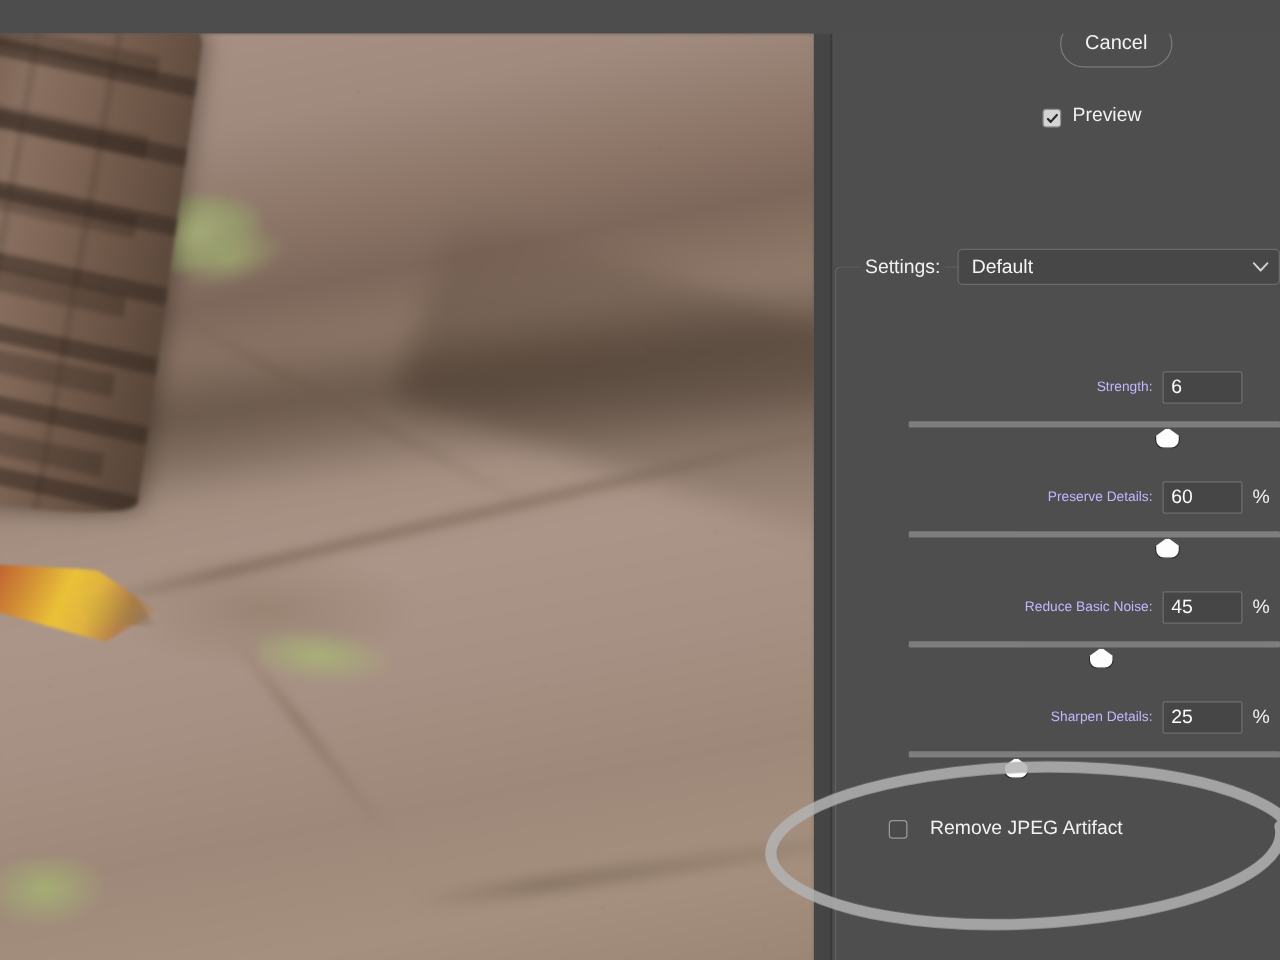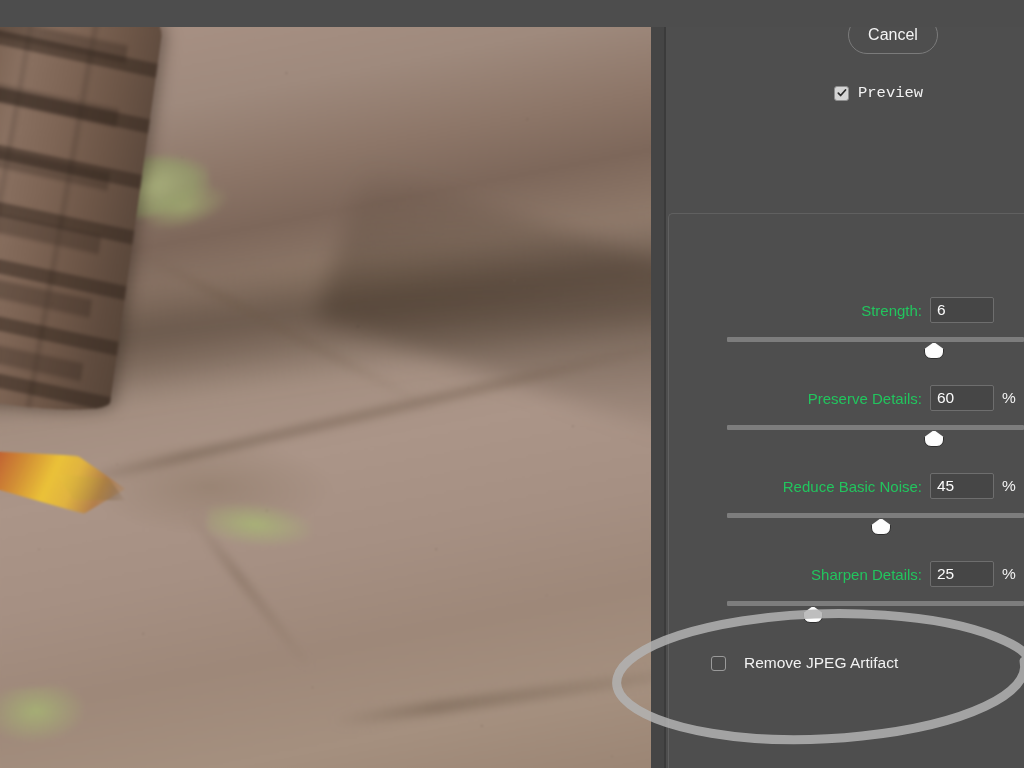--- a/index.html
+++ b/index.html
@@ -291,24 +291,23 @@
     padding: 0;
     box-sizing: border-box;
     cursor: pointer;
   }
 
   
   #preview-row {
     position: absolute;
     left: 168px; top: 57px;
     display: flex;
-    align-items: center;
+    align-items: flex-end;
     gap: 9px;
     cursor: pointer;
-    font-family: Liberation Mono, monospace;
   }
   .cb {
     width: 15px; height: 15px;
     border-radius: 3px;
     box-sizing: border-box;
     display: inline-flex;
     align-items: center;
     justify-content: center;
     flex: none;
   }
@@ -401,21 +400,21 @@
 
   
   .slider-block { position: absolute; left: 0; width: 358px; }
   .slider-head {
     display: flex;
     align-items: center;
     justify-content: flex-end;
     gap: 8px;
     padding-right: 8px;
   }
-  .slider-head .field-label { font-size: 15px; color: #22c55e; white-space: nowrap; }
+  .slider-head .field-label { font-size: 11px; color: #c4b5fd; white-space: nowrap; }
   .num-input {
     width: 64px; height: 26px;
     background: #464646;
     border: 1px solid #6e6e6e;
     border-radius: 2px;
     color: #fbfbfb;
     font-family: "Liberation Sans", sans-serif;
     font-size: 15.5px;
     line-height: 24px;
     padding: 0 6px;
@@ -511,20 +510,31 @@
         <svg class="tick" viewBox="0 0 12 12">
           <path d="M1.6 6.2 L4.3 9 L10.2 2.4" fill="none" stroke="#2a2a2a" stroke-width="2.1" stroke-linecap="round" stroke-linejoin="round"></path>
         </svg>
       </span>
       <span class="ctl-label">Preview</span>
     </div>
 
 
     <div id="settings-group-frame"></div>
 
+    <div id="settings-row">
+      <span class="field-label">Settings:</span>
+      <div id="settings-select">
+        <span class="sel-value">Default</span>
+        <span class="chev">
+          <svg width="13" height="9" viewBox="0 0 13 9">
+            <path d="M1 1.5 L6.5 7.4 L12 1.5" fill="none" stroke="#d2d2d2" stroke-width="1.5" stroke-linecap="round" stroke-linejoin="round"></path>
+          </svg>
+        </span>
+      </div>
+    </div>
 
     <div class="slider-block" style="top:270px">
       <div class="slider-head">
         <span class="field-label">Strength:</span>
         <input class="num-input" type="text" readonly="" value="6" style="">
         <span class="pct hidden"></span>
       </div>
       <div class="slider-track-wrap">
         <div class="slider-track"></div>
         <div class="slider-thumb" style="left:268px"></div>

